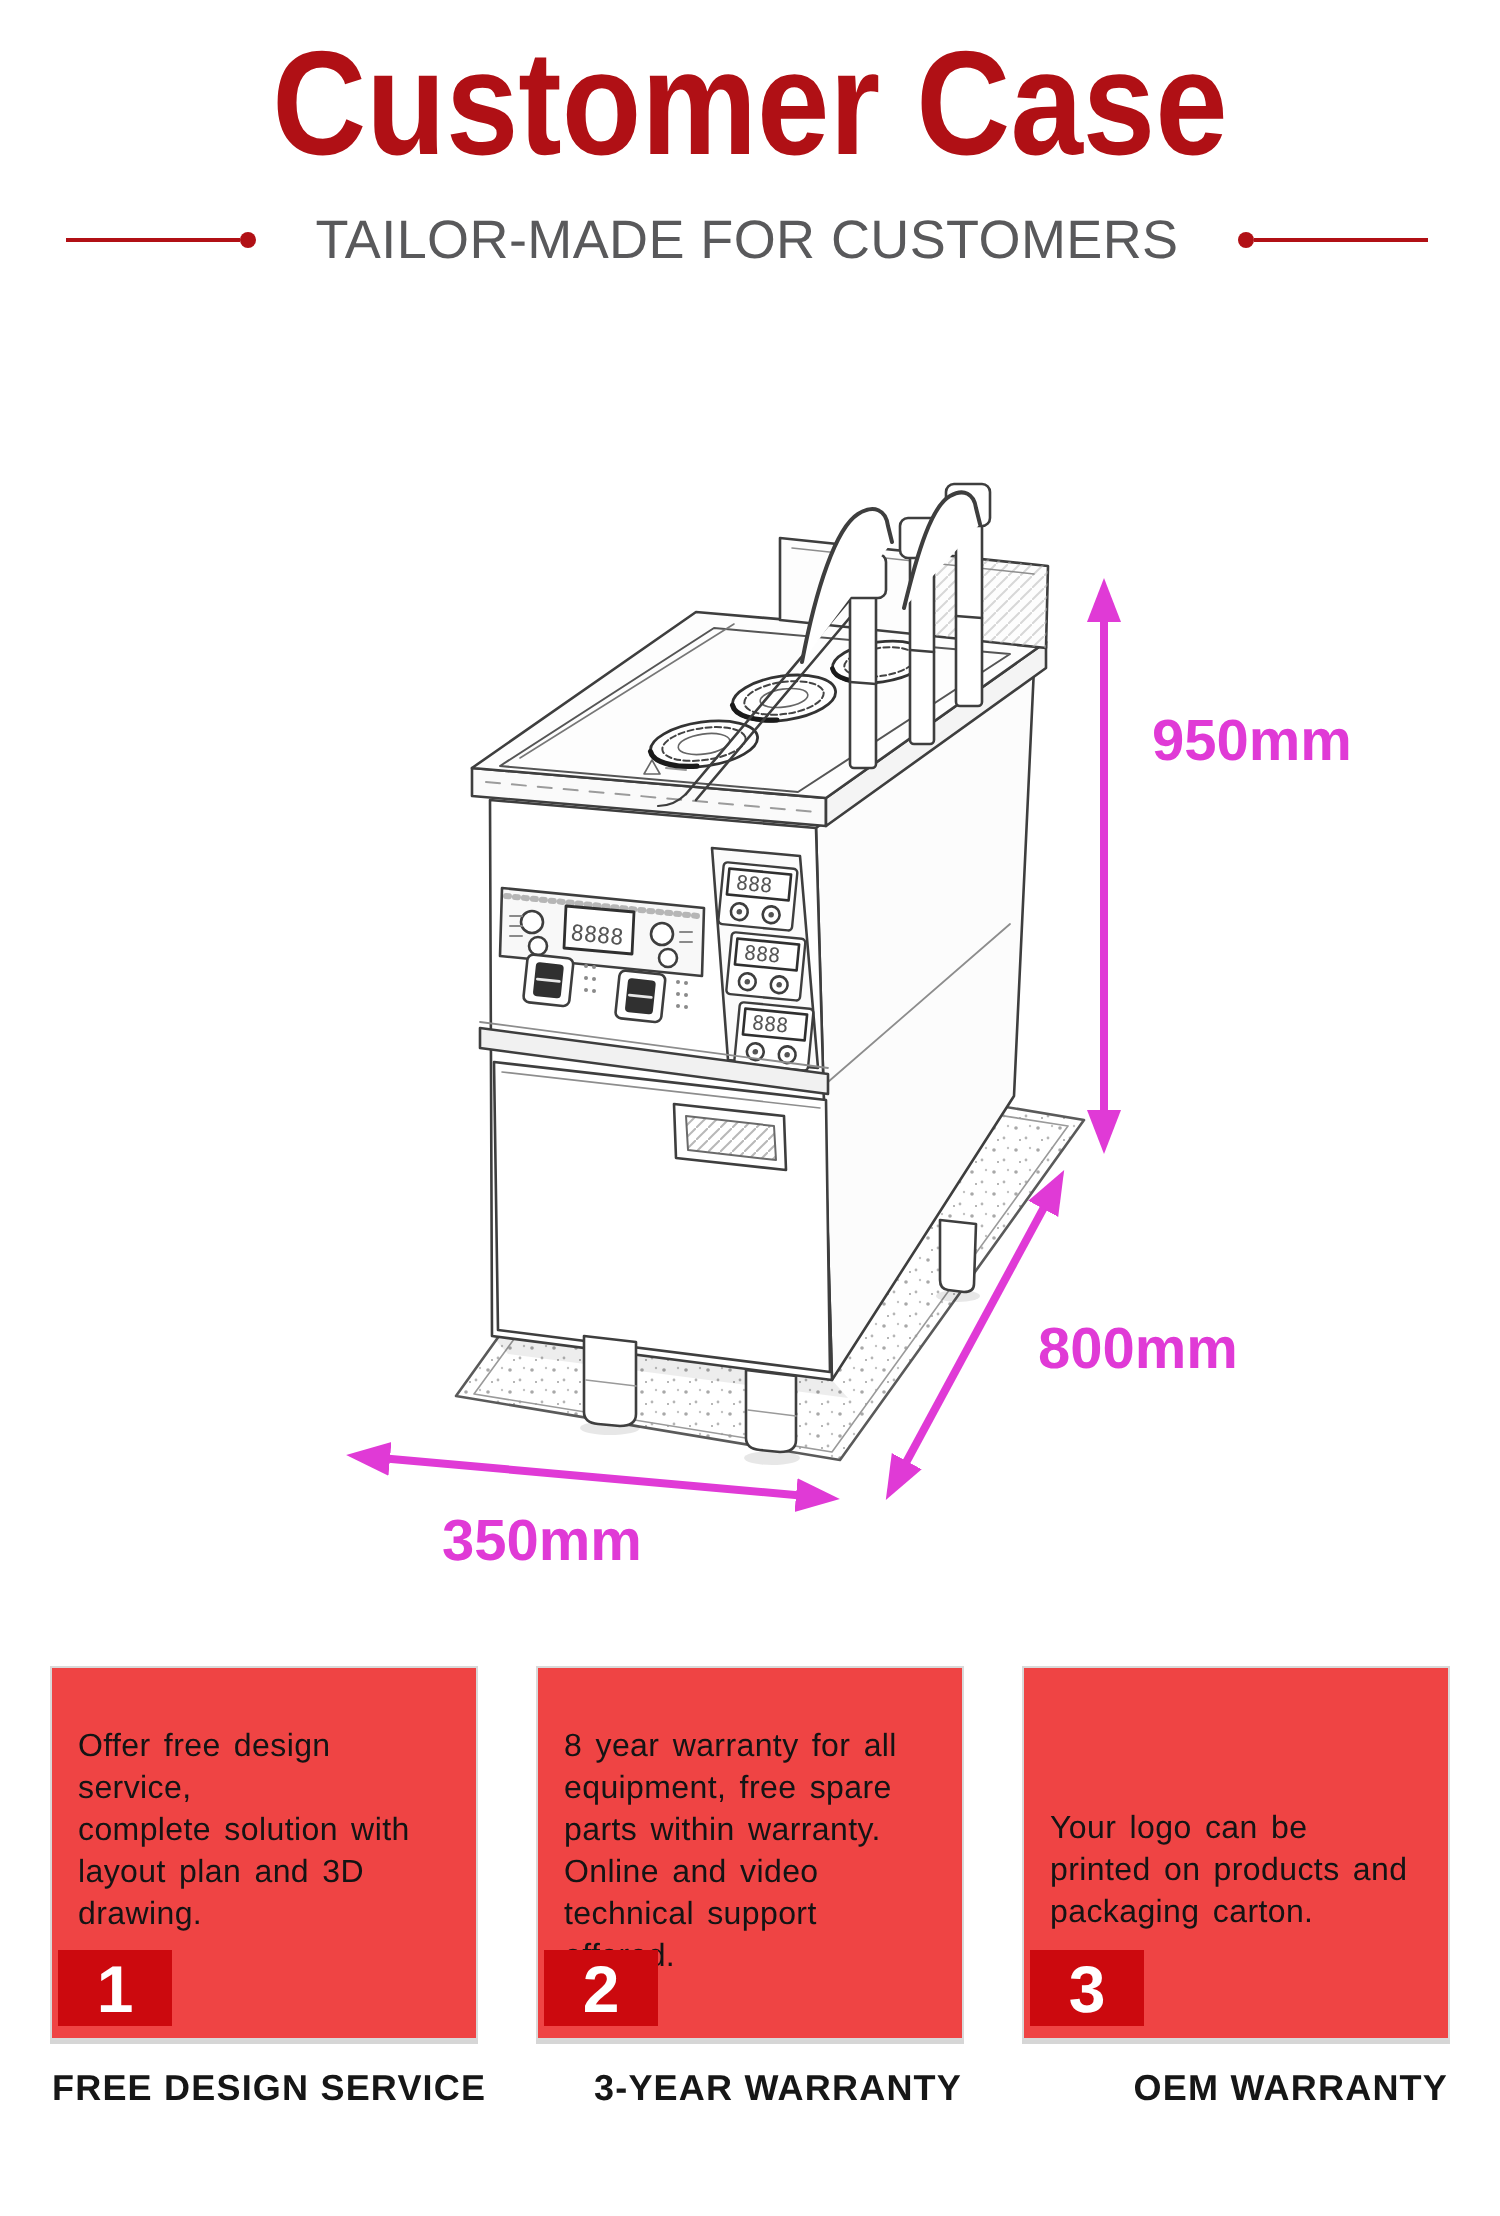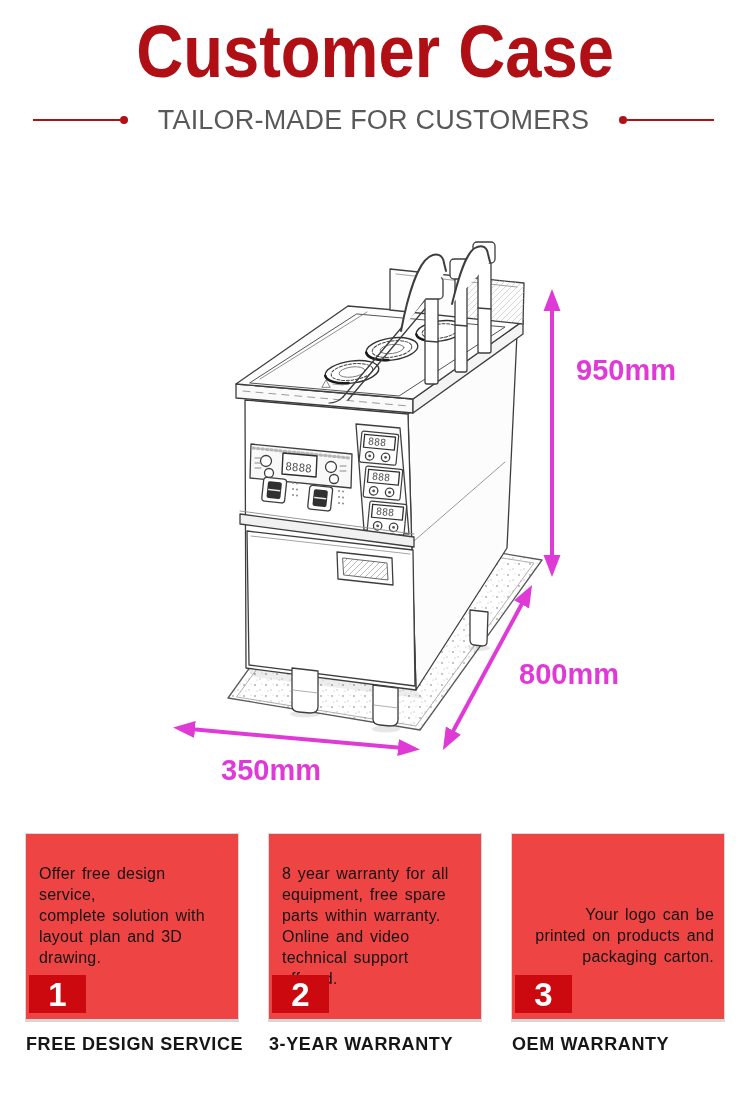--- a/index.html
+++ b/index.html
@@ -29,28 +29,28 @@
   }
   .card{
     position:relative;width:214px;height:187px;box-sizing:border-box;
     background:#ef4444;border:1px solid #d9d9d9;
     box-shadow:0 2px 0 rgba(0,0,0,0.16);
   }
   .card-body{
     padding:29px 10px 0 13px;font-size:16px;line-height:21px;color:#141414;
     letter-spacing:0.2px;word-spacing:2px;white-space:pre-line;
   }
-  .card.pad-lg .card-body{padding-top:70px;text-align:right;}
+  .card.pad-lg .card-body{padding-top:70px;}
   .badge{
     position:absolute;left:3px;bottom:6px;width:57px;height:38px;
     background:#CC090E;color:#ffffff;font-size:33px;font-weight:700;
     text-align:center;line-height:39px;
   }
   .caption{
-    position:absolute;top:200px;left:0;width:100%;text-align:left;
+    position:absolute;top:200px;left:0;width:100%;text-align:right;
     font-size:18px;font-weight:700;color:#161616;letter-spacing:0.6px;
     white-space:nowrap;
   }
   .dim-label{
     font-family:"Liberation Sans",sans-serif;font-weight:700;font-size:29px;
     fill:#E03AD6;
   }
 </style>
 </head>
 <body>

